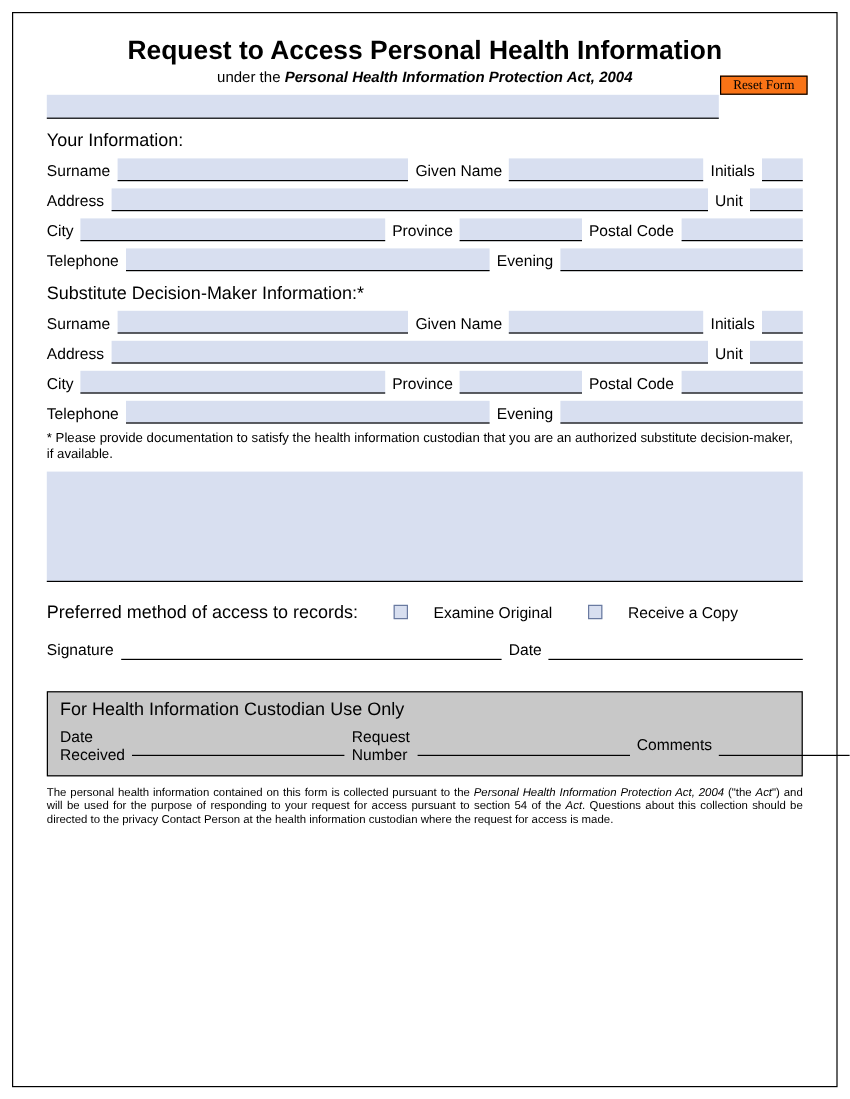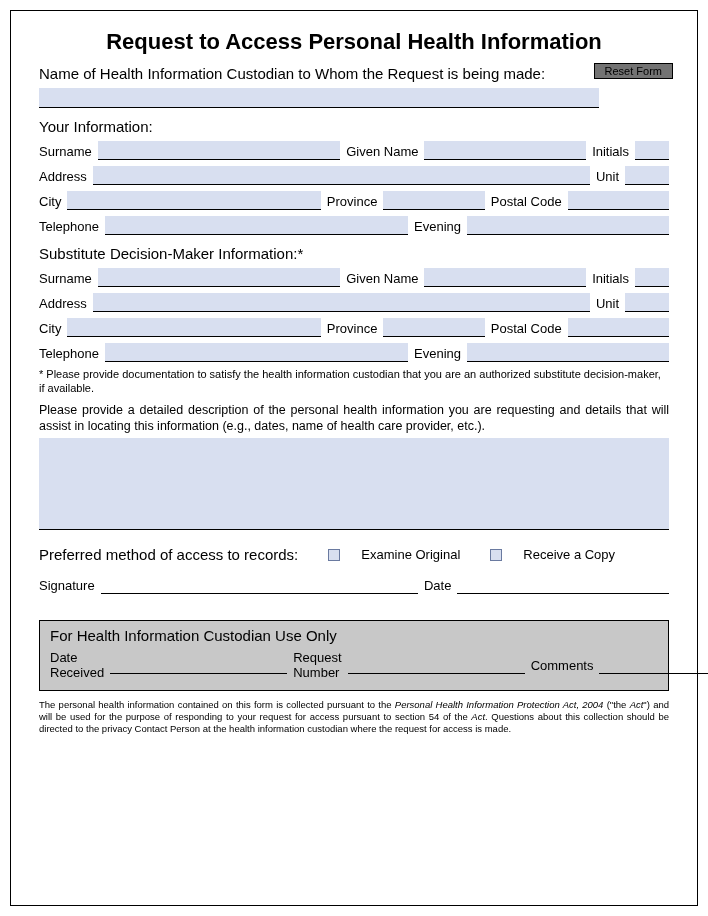--- a/index.html
+++ b/index.html
@@ -30,26 +30,26 @@
   .subtitle {
     font-size: 12.5px;
     color: #000;
     margin-top: 2px;
   }
   .subtitle .act { font-style: italic; font-weight: bold; }
   .reset-btn {
     position: absolute;
     right: -4px;
     top: 34px;
-    background: #737373;
+    background: #f97316;
     border: 1px solid #000;
     font-size: 11px;
     padding: 1px 10px;
     cursor: pointer;
-    font-family: Liberation Sans, sans-serif;
+    font-family: Liberation Serif, serif;
   }
   .section-h {
     font-size: 15px;
     color: #000;
     margin-top: 10px;
     margin-bottom: 6px;
   }
   .long-line {
     background: #d8dff0;
     border: none;
@@ -154,24 +154,26 @@
   }
   .footer .act-i { font-style: italic; }
 </style>
 </head>
 <body>
 
 <div class="page">
 
   <div class="header">
     <div class="title">Request to Access Personal Health Information</div>
+    <div class="subtitle">
+      <span>under the </span><span class="act">Personal Health Information Protection Act, 2004</span>
+    </div>
     <button class="reset-btn">Reset Form</button>
   </div>
 
-  <div class="section-h">Name of Health Information Custodian to Whom the Request is being made:</div>
   <input class="long-line" style="">
 
   <div class="section-h">Your Information:</div>
 
 
   <div class="row">
     <span class="lbl">Surname</span>
     <input class="fld" style="flex: 3 1 0%;">
     <span class="lbl">Given Name</span>
     <input class="fld" style="flex: 2 1 0%;">
@@ -225,21 +227,20 @@
   </div>
   <div class="row">
     <span class="lbl">Telephone</span>
     <input class="fld" style="flex: 3 1 0%;">
     <span class="lbl">Evening</span>
     <input class="fld" style="flex: 2 1 0%;">
   </div>
 
   <div class="note">* Please provide documentation to satisfy the health information custodian that you are an authorized substitute decision-maker, if available.</div>
 
-  <div class="desc-text">Please provide a detailed description of the personal health information you are requesting and details that will assist in locating this information (e.g., dates, name of health care provider, etc.).</div>
   <textarea class="desc-box" style=""></textarea>
 
   <div class="pref-row">
     <span>Preferred method of access to records:</span>
     <label class="opt">
         <span class="chk"></span>
         <span>Examine Original</span>
       </label>
     <label class="opt">
         <span class="chk"></span>

